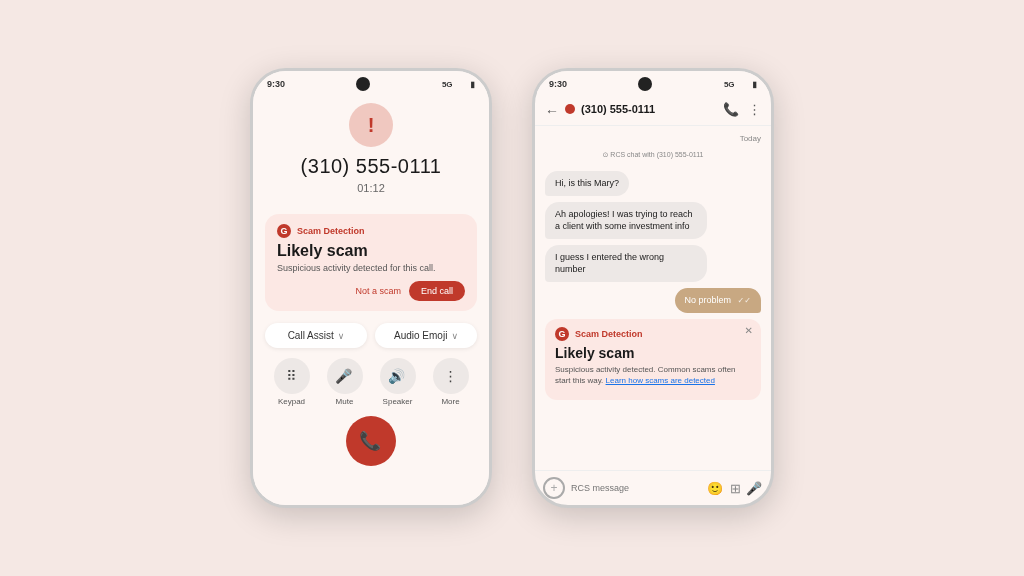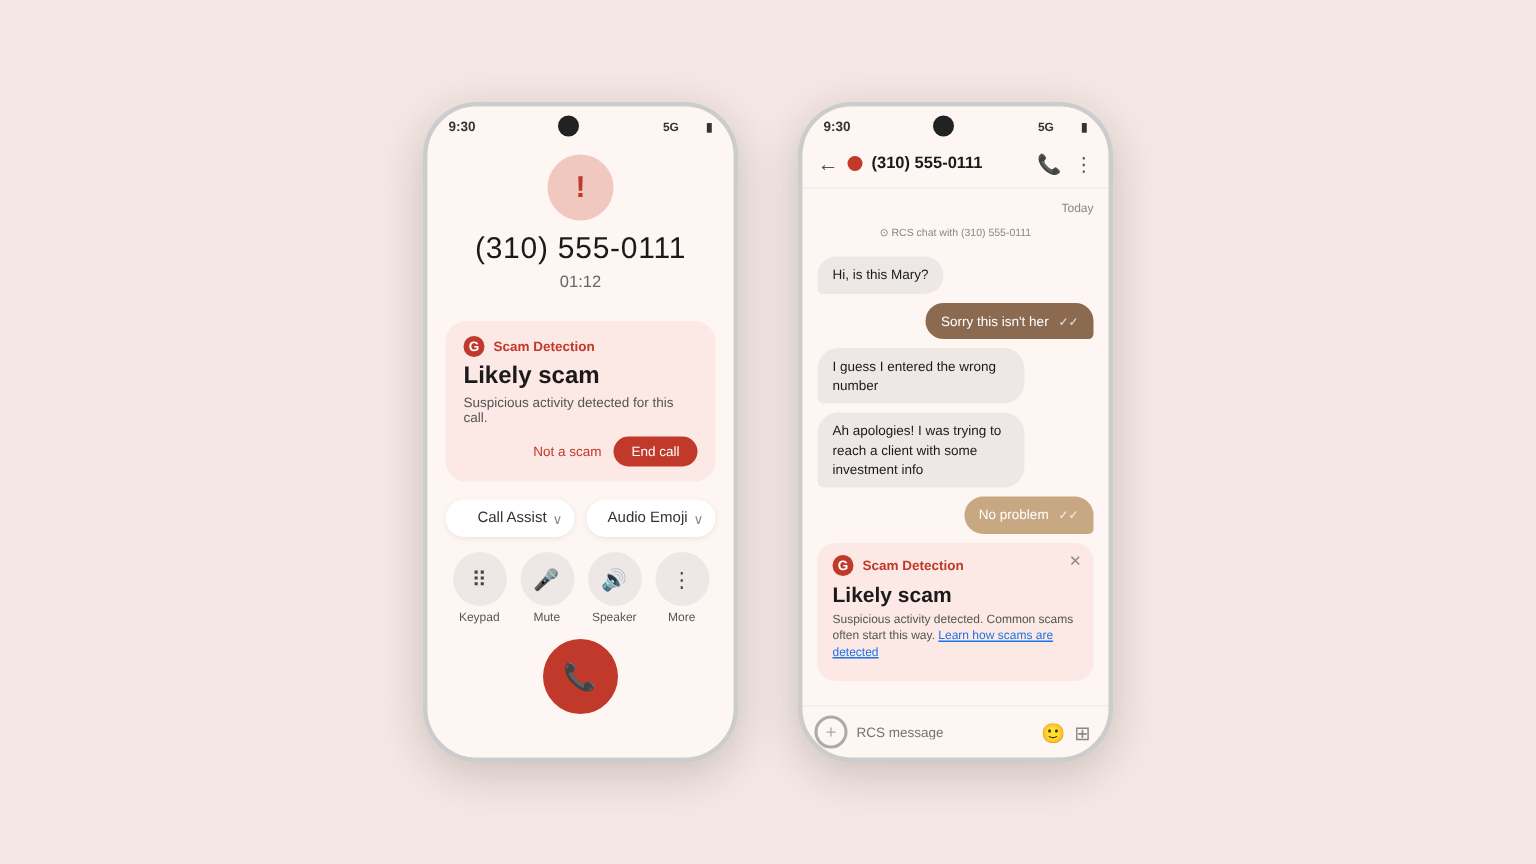--- a/index.html
+++ b/index.html
@@ -9,21 +9,21 @@
       background: #f5e8e4;
       display: flex;
       align-items: center;
       justify-content: center;
       gap: 40px;
       font-family: 'Segoe UI', Arial, sans-serif;
       overflow: hidden;
     }
 
     .phone {
-      width: 210px;
+      width: 242px;
       height: 440px;
       background: #fdf6f3;
       border-radius: 36px;
       border: 3px solid #ccc;
       position: relative;
       overflow: hidden;
       box-shadow: 0 8px 32px rgba(0,0,0,0.18);
       display: flex;
       flex-direction: column;
     }
@@ -180,21 +180,21 @@
     .assist-btn {
       flex: 1;
       background: white;
       border: none;
       border-radius: 20px;
       padding: 7px 8px;
       font-size: 10px;
       color: #333;
       display: flex;
       align-items: center;
-      justify-content: flex-end;
+      justify-content: center;
       gap: 4px;
       cursor: pointer;
       box-shadow: 0 1px 4px rgba(0,0,0,0.08);
     }
 
     .call-controls {
       display: flex;
       justify-content: space-around;
       width: 100%;
       margin-bottom: 10px;
@@ -506,25 +506,22 @@
   </div>
 
   <div class="chat-area">
     <div class="chat-date">Today</div>
     <div class="chat-rcs-info">
       <span>⊙</span>
       <span>RCS chat with (310) 555-0111</span>
     </div>
 
     <div class="bubble bubble-received">Hi, is this Mary?</div>
-    <div class="bubble bubble-sent">
-      Sorry this isn't her <span class="bubble-check">✓✓</span>
-    </div>
+    <div class="bubble bubble-received">Ah apologies! I was trying to reach a client with some investment info</div>
     <div class="bubble bubble-received">I guess I entered the wrong number</div>
-    <div class="bubble bubble-received">Ah apologies! I was trying to reach a client with some investment info</div>
     <div class="bubble bubble-sent-light">
       No problem <span class="bubble-check">✓✓</span>
     </div>
 
     <div class="scam-card-msg">
       <span class="close-btn">✕</span>
       <div class="scam-card-header">
         <div class="scam-logo">G</div>
         <span class="scam-label">Scam Detection</span>
       </div>

